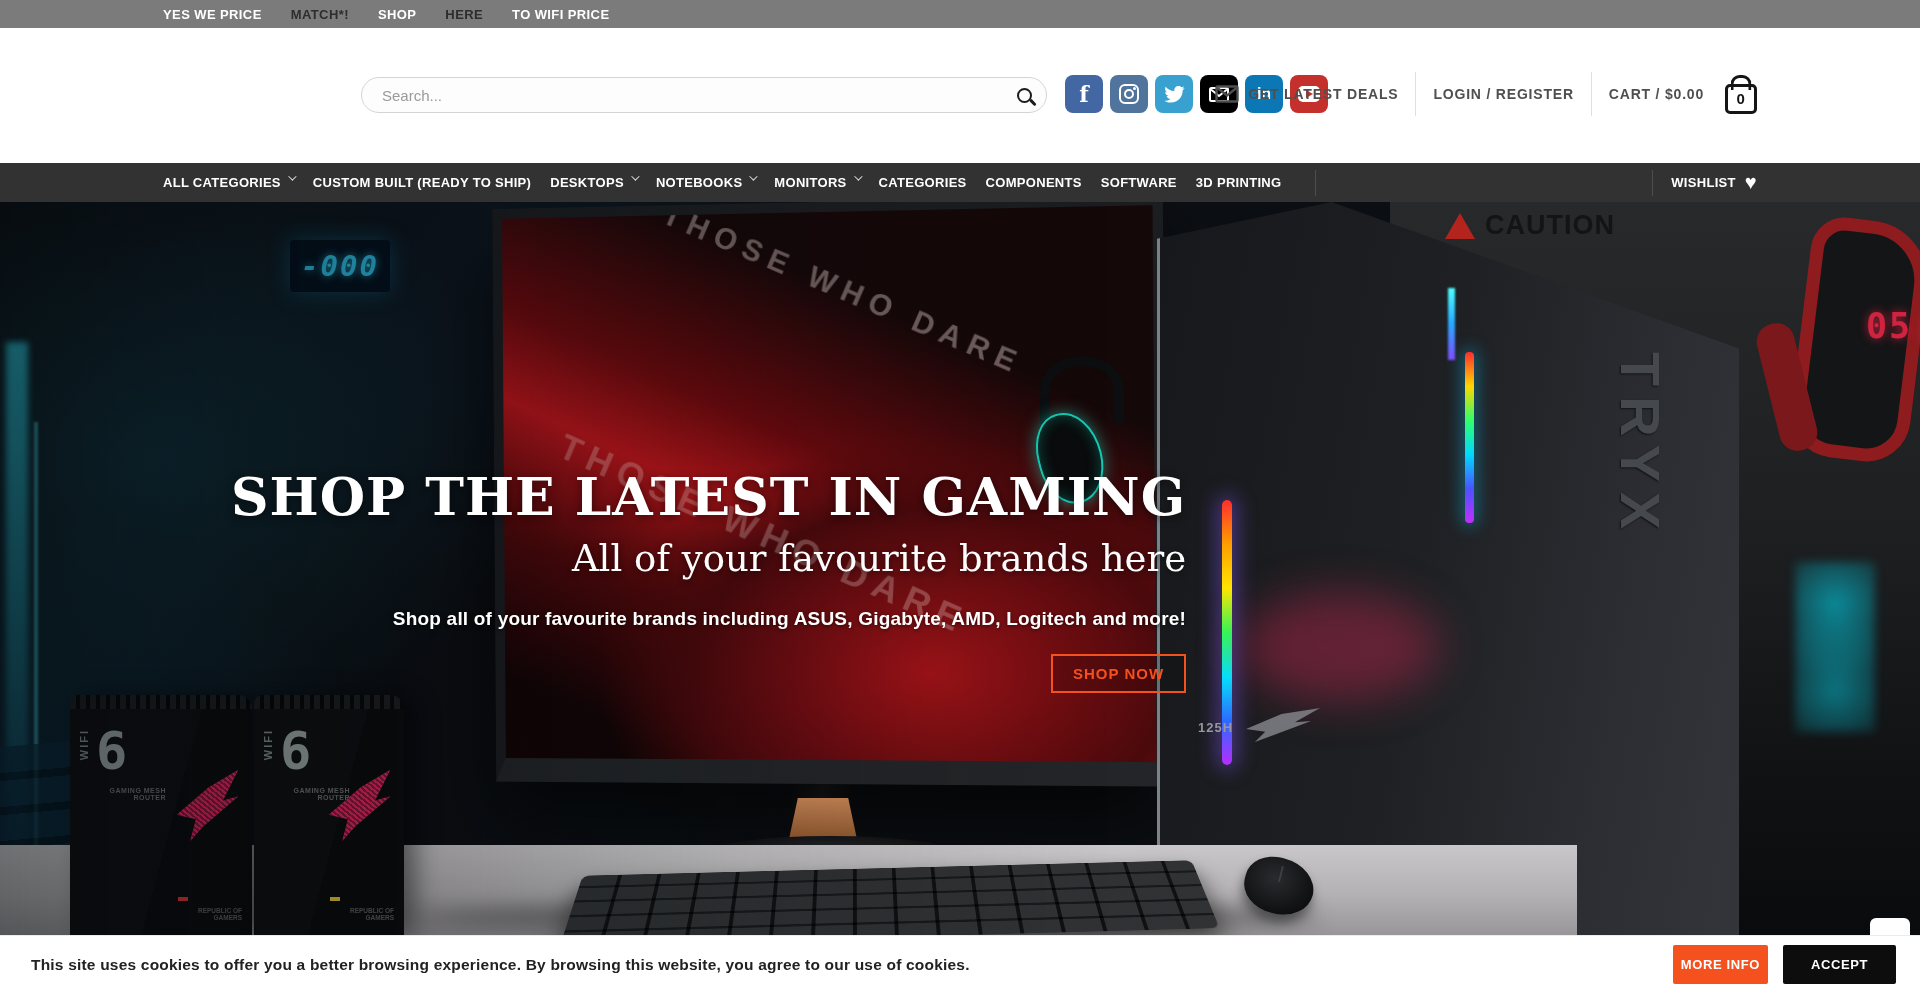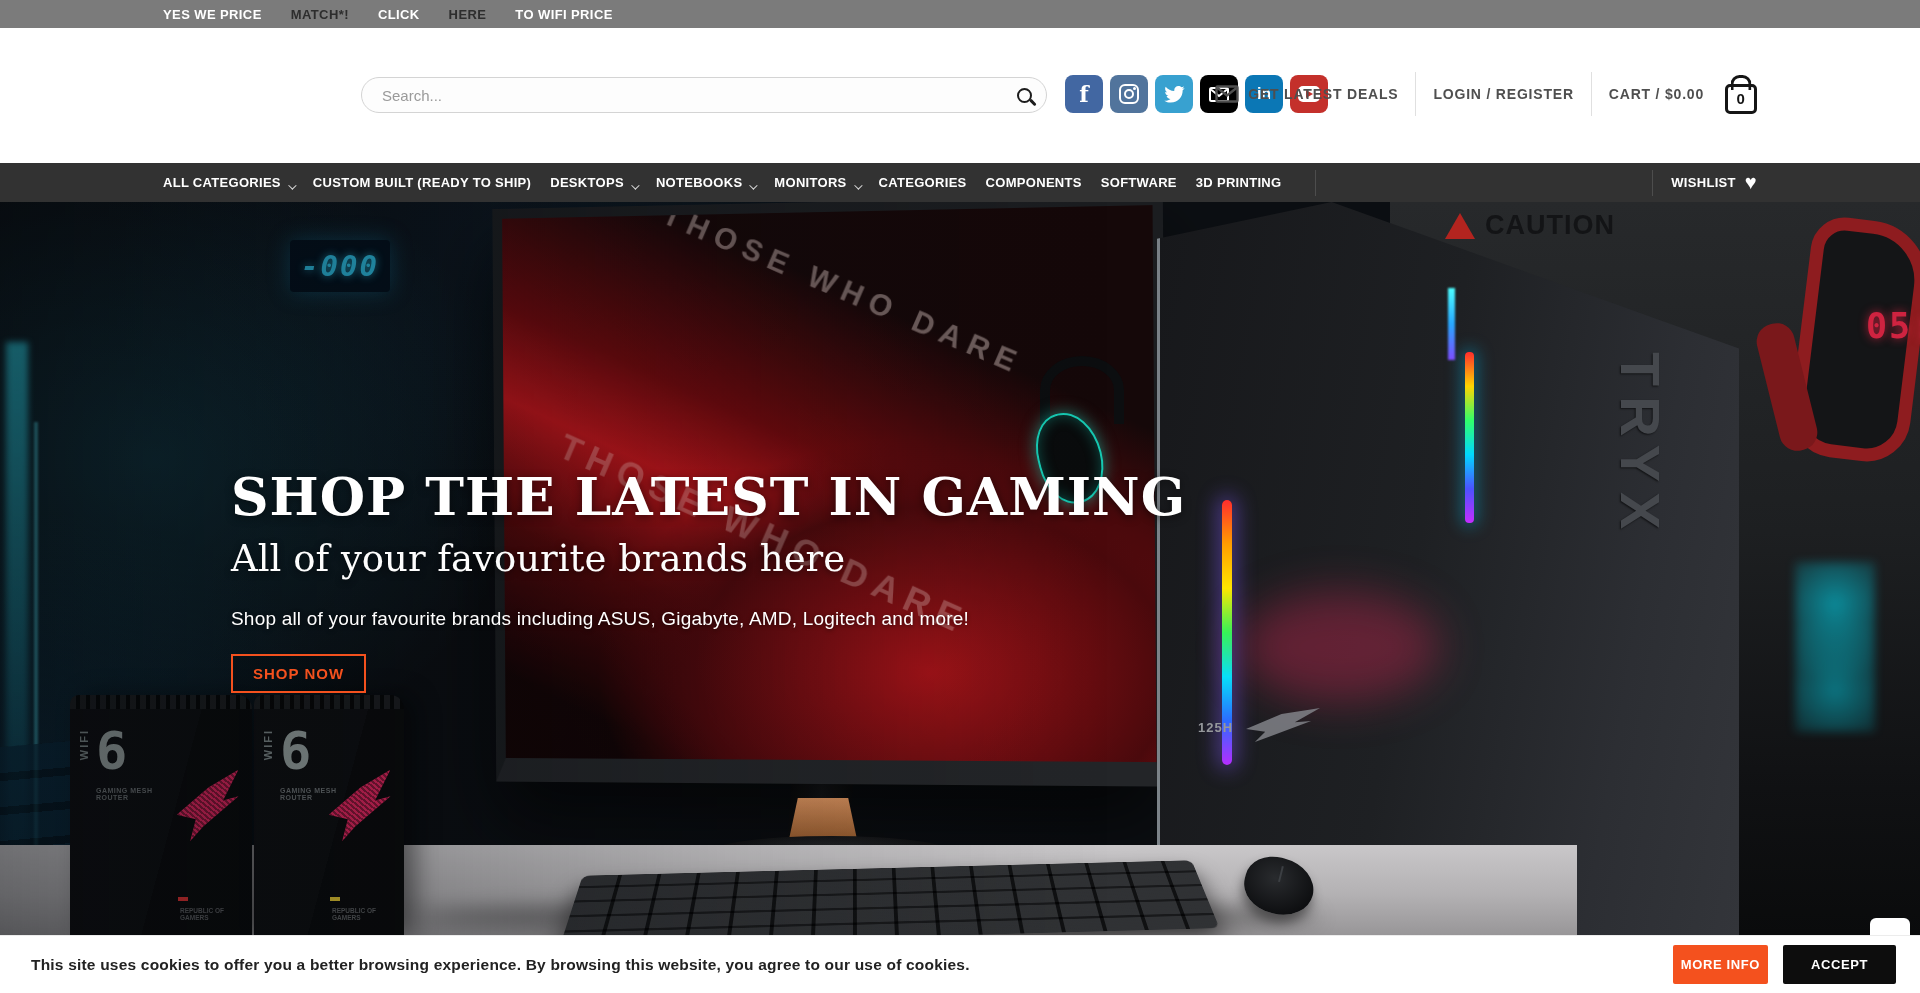--- a/index.html
+++ b/index.html
@@ -82,34 +82,34 @@
   .bag { position:relative; width:32px; height:30px; border:3px solid #151515; border-radius:5px; margin-top:9px; margin-left:4px; cursor:pointer; }
   .bag::before { content:""; position:absolute; left:50%; top:-12px; transform:translateX(-50%); width:15px; height:12px; border:3px solid #151515; border-bottom:none; border-radius:9px 9px 0 0; }
   .bag-count { position:absolute; inset:0; display:flex; align-items:center; justify-content:center; font-size:15px; font-weight:800; color:#151515; }
 
   
   .nav {
     height:39px; background:#323232; display:flex; align-items:center;
     padding:0 163px; color:#fff;
   }
   .nav-items { display:flex; align-items:center; gap:19px; }
-  .nav-item { display:flex; align-items:flex-end; font-size:13px; font-weight:700; letter-spacing:.3px; cursor:pointer; white-space:nowrap; }
+  .nav-item { display:flex; align-items:flex-start; font-size:13px; font-weight:700; letter-spacing:.3px; cursor:pointer; white-space:nowrap; }
   .caret { width:6px; height:6px; border-right:1.5px solid #ddd; border-bottom:1.5px solid #ddd; transform:rotate(45deg) translateY(-2px); margin-left:7px; display:inline-block; }
   .nav-sep { width:1px; height:26px; background:#4d4d4d; margin-left:15px; }
   .nav-right { margin-left:auto; display:flex; align-items:center; gap:18px; }
   .wishlist { display:flex; align-items:center; gap:9px; font-size:13px; font-weight:700; letter-spacing:.3px; cursor:pointer; }
   .heart::before { content:"♥"; font-size:20px; color:#fff; }
 
   
   .hero {
     position:relative; height:733px; overflow:hidden; background:
       radial-gradient(600px 500px at 8% 35%, rgba(22,95,115,.38), transparent 62%),
       radial-gradient(520px 420px at 2% 78%, rgba(12,65,95,.42), transparent 62%),
       radial-gradient(760px 520px at 30% 8%, rgba(16,48,74,.30), transparent 62%),
-      #0b0e12;
+      #0b0e12; text-align: right;
   }
   .hero > div { position:absolute; }
 
   .light-strip { left:6px; top:140px; width:22px; height:560px;
     background:linear-gradient(180deg, rgba(45,205,225,.75), rgba(10,85,125,.15)); filter:blur(3px); }
   .light-strip2 { left:34px; top:220px; width:4px; height:430px; background:rgba(80,220,235,.5); filter:blur(1px); }
   .server-panel { left:0; top:540px; width:118px; height:200px; opacity:.75; transform:skewY(-5deg);
     background:repeating-linear-gradient(180deg, #0a2a3d 0 26px, #051520 26px 34px); }
 
   .led-panel { left:290px; top:38px; width:100px; height:52px; background:#03101c; border-radius:4px;
@@ -226,21 +226,21 @@
   .mouse::after { content:""; position:absolute; left:47%; top:8px; width:2px; height:16px; background:#3c3f43; }
 
   
   .hero-overlay { left:0; top:0; width:100%; height:100%; z-index:4; pointer-events:none;
     background:linear-gradient(90deg, rgba(4,7,11,.45), rgba(4,7,11,.12) 38%, transparent 58%); }
   .hero-copy { left:231px; top:268px; z-index:5; }
   .hero-title { font-family:"DejaVu Serif", serif; font-size:52px; font-weight:700; color:#fff;
     letter-spacing:1px; line-height:1.05; text-shadow:0 2px 8px rgba(0,0,0,.5); }
   .hero-sub { font-family:"DejaVu Serif", serif; font-size:37px; font-weight:400; color:#fdfdfd;
     margin-top:12px; text-shadow:0 2px 6px rgba(0,0,0,.5); }
-  .hero-body { font-size:19px; font-weight:400; color:#fff; margin-top:28px; letter-spacing:.2px;
+  .hero-body { font-size:19px; font-weight:700; color:#fff; margin-top:28px; letter-spacing:.2px;
     text-shadow:0 1px 4px rgba(0,0,0,.6); }
   .hero-cta { display:inline-block; margin-top:24px; border:2px solid #f4511e; color:#f4511e;
     padding:9px 20px; font-size:15px; font-weight:700; letter-spacing:1px; cursor:pointer; background:rgba(0,0,0,.15); }
 
   .scrolltop { right:10px; bottom:0; width:40px; height:17px; background:#fff; border-radius:6px 6px 0 0; z-index:9; cursor:pointer; }
 
   
   .cookie { height:58px; background:#fff; border-top:1px solid #ececec;
     display:flex; align-items:center; padding:0 24px 0 31px; position:relative; z-index:10; }
   .cookie-text { flex:1; font-size:15.5px; font-weight:700; color:#222; letter-spacing:.2px; }
@@ -251,21 +251,21 @@
     padding:12px 28px; border:none; border-radius:2px; cursor:pointer; font-family:"Liberation Sans", sans-serif; }
 </style>
 </head>
 <body>
 
 <div class="page">
 
   <div class="topbar">
     <span>YES WE PRICE</span>
     <span class="tb-dark">MATCH*!</span>
-    <span>CLICK</span>
+    <span>SHOP</span>
     <span class="tb-dark">HERE</span>
     <span>TO WIFI PRICE</span>
   </div>
 
   <div class="header">
 
 
     <div class="search">
       <input type="text" placeholder="Search..." style="">
       <span class="mag"></span>

